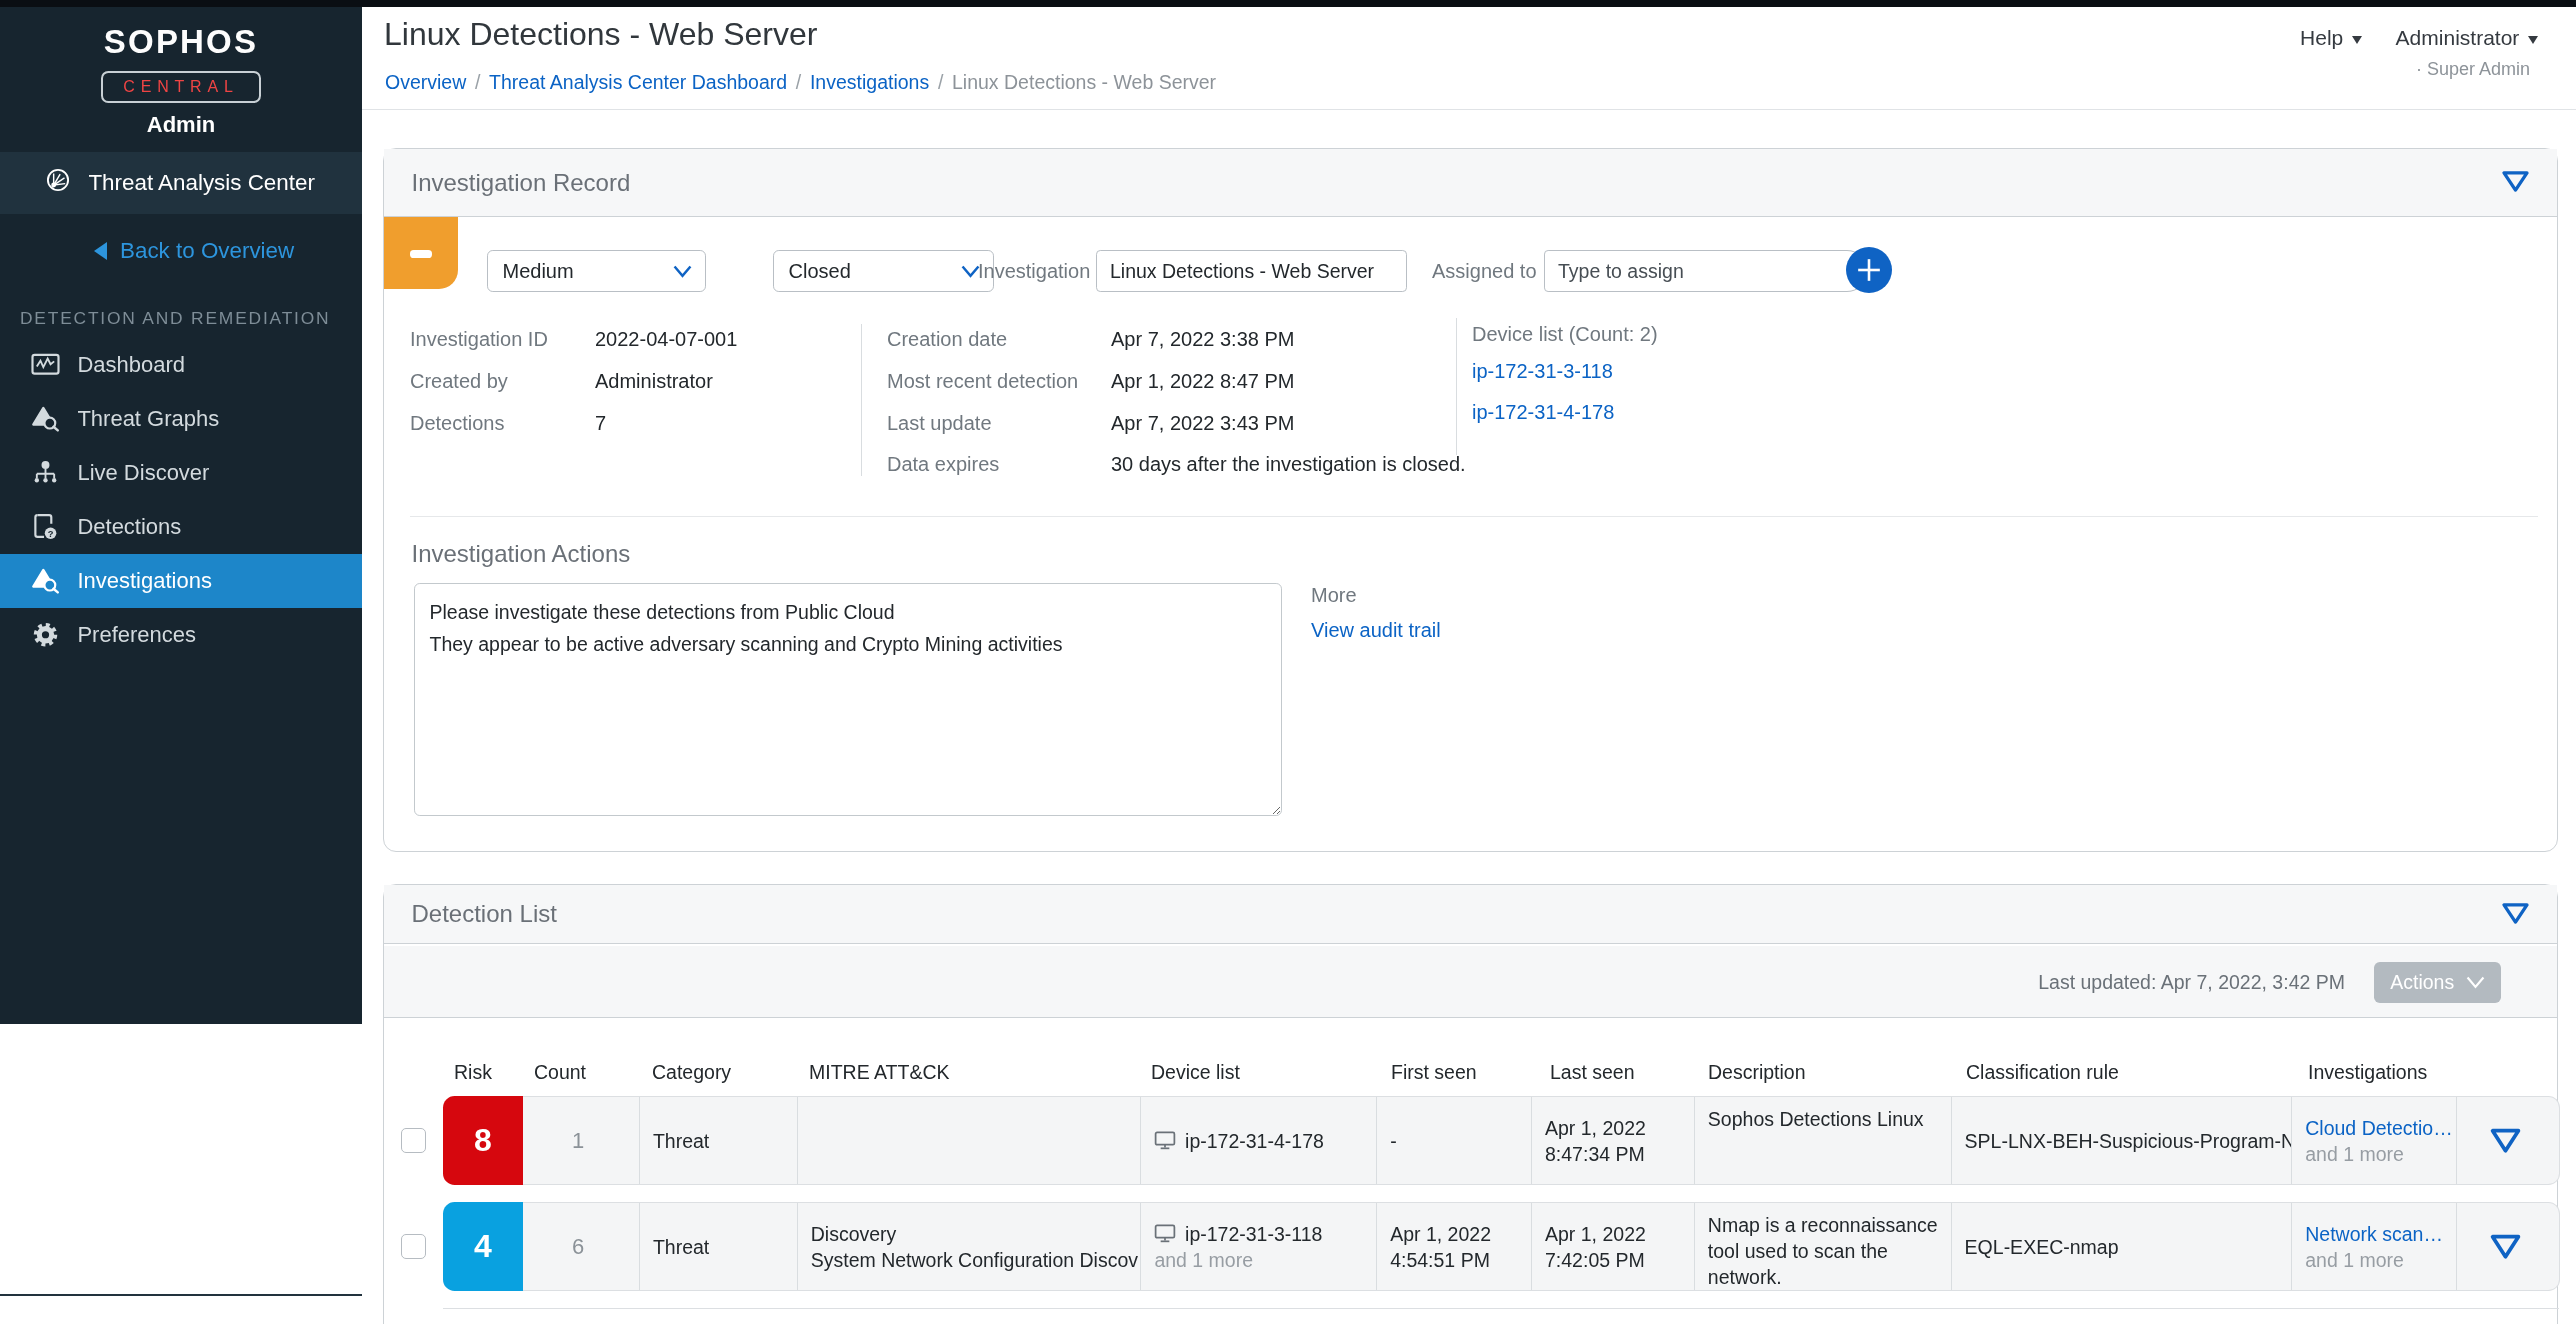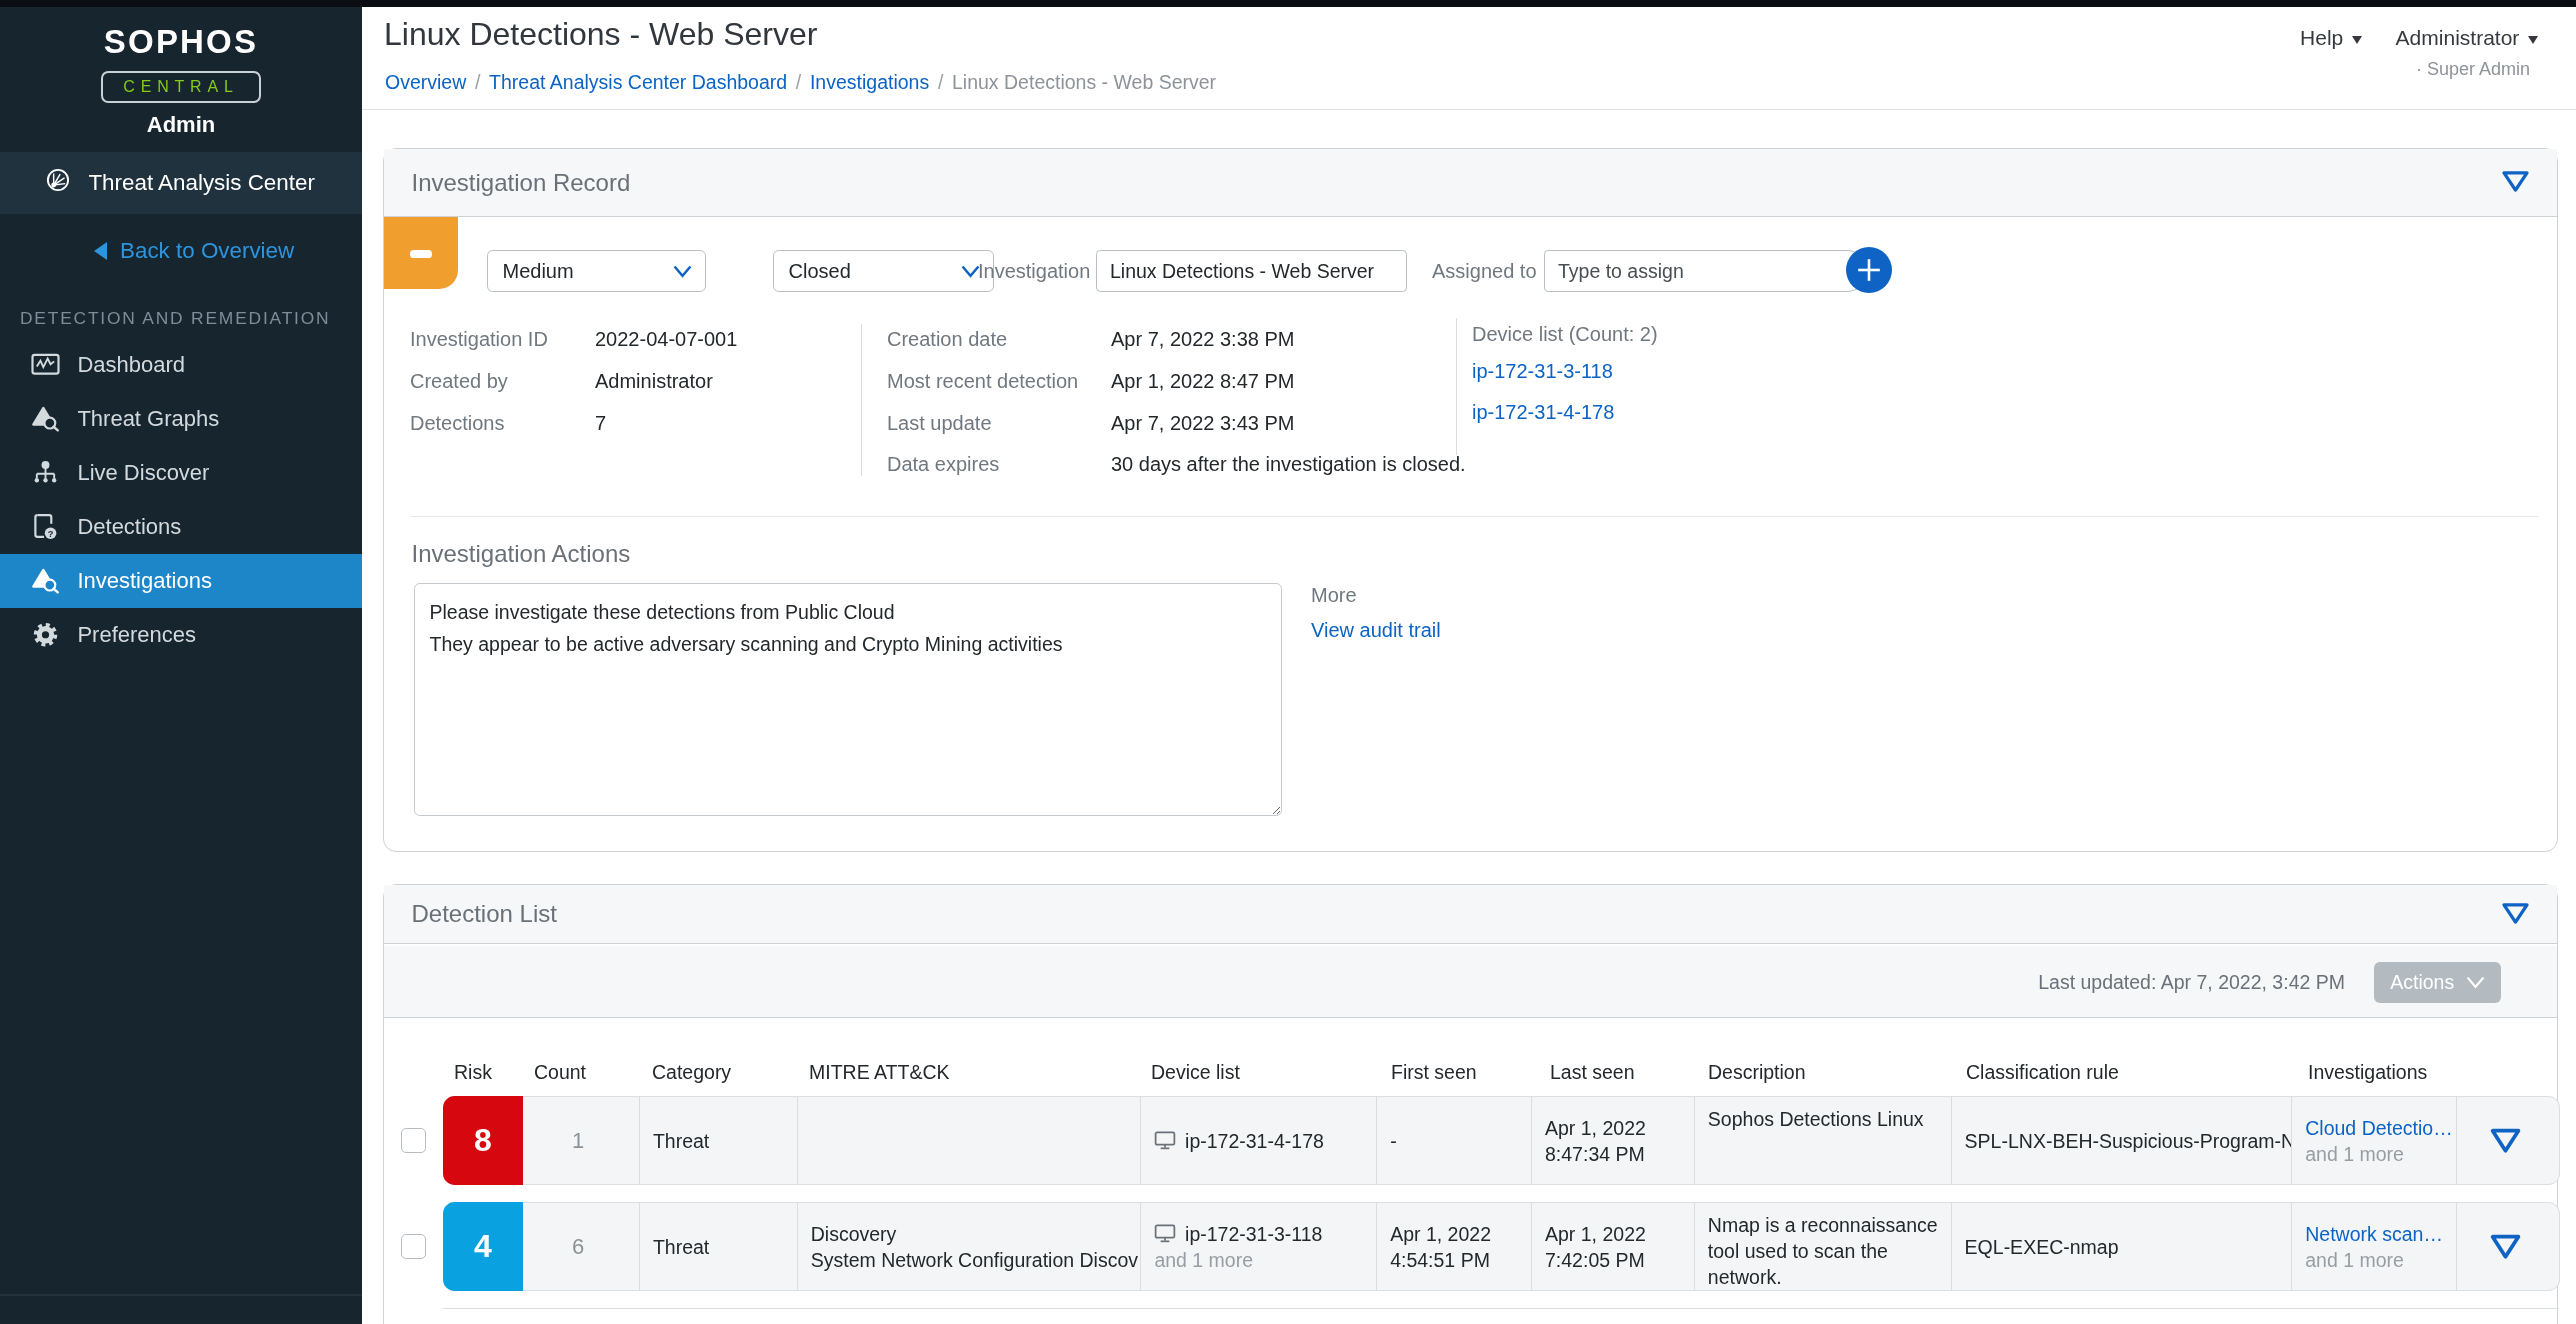--- a/index.html
+++ b/index.html
@@ -4,26 +4,26 @@
 <style>
   * { margin:0; padding:0; box-sizing:border-box; }
   html,body { width:2576px; height:1325px; overflow:hidden; background:#fff;
     font-family:"Liberation Sans", sans-serif; color:#23282c; }
   .abs { position:absolute; }
 
   
   #top-strip { left:0; top:0; width:2576px; height:7.2px; background:#0a0e13; }
 
   
-  #sidebar { left:0; top:7.2px; width:362px; height:1318px; background:#17252f; }
+  #sidebar { left:0; top:7.2px; width:362px; height:1017px; background:#17252f; }
   #logo-block { padding-top:16px; text-align:center; color:#fff; }
   #brand { font-size:33px; font-weight:700; letter-spacing:2.2px; color:#fdfdfd; }
   #product-box { display:inline-block; margin-top:10px; padding:5px 20px;
     border:2.2px solid #c8d0d5; border-radius:7.2px; font-size:16px;
-    letter-spacing:5.8px; color:#84cc16; }
+    letter-spacing:5.8px; color:#ef4444; }
   #edition { margin-top:8.7px; font-size:22px; font-weight:700; }
   #app-band { margin-top:14.5px; height:62px; background:#20323e;
     display:flex; align-items:center; padding-left:45px; gap:17.4px;
     color:#fff; font-size:22.4px; }
   #back-link { margin-top:22px; padding-left:94px; display:flex;
     align-items:center; gap:13px; color:#2d95dd; font-size:22.4px; height:29px; cursor:pointer; }
   .back-arrow { width:0; height:0; border-top:9.4px solid transparent;
     border-bottom:9.4px solid transparent; border-right:13px solid #2d95dd; }
   #nav-section-label { margin-top:43px; padding-left:20px; font-size:17.4px;
     letter-spacing:1.8px; color:#7e8d97; }

